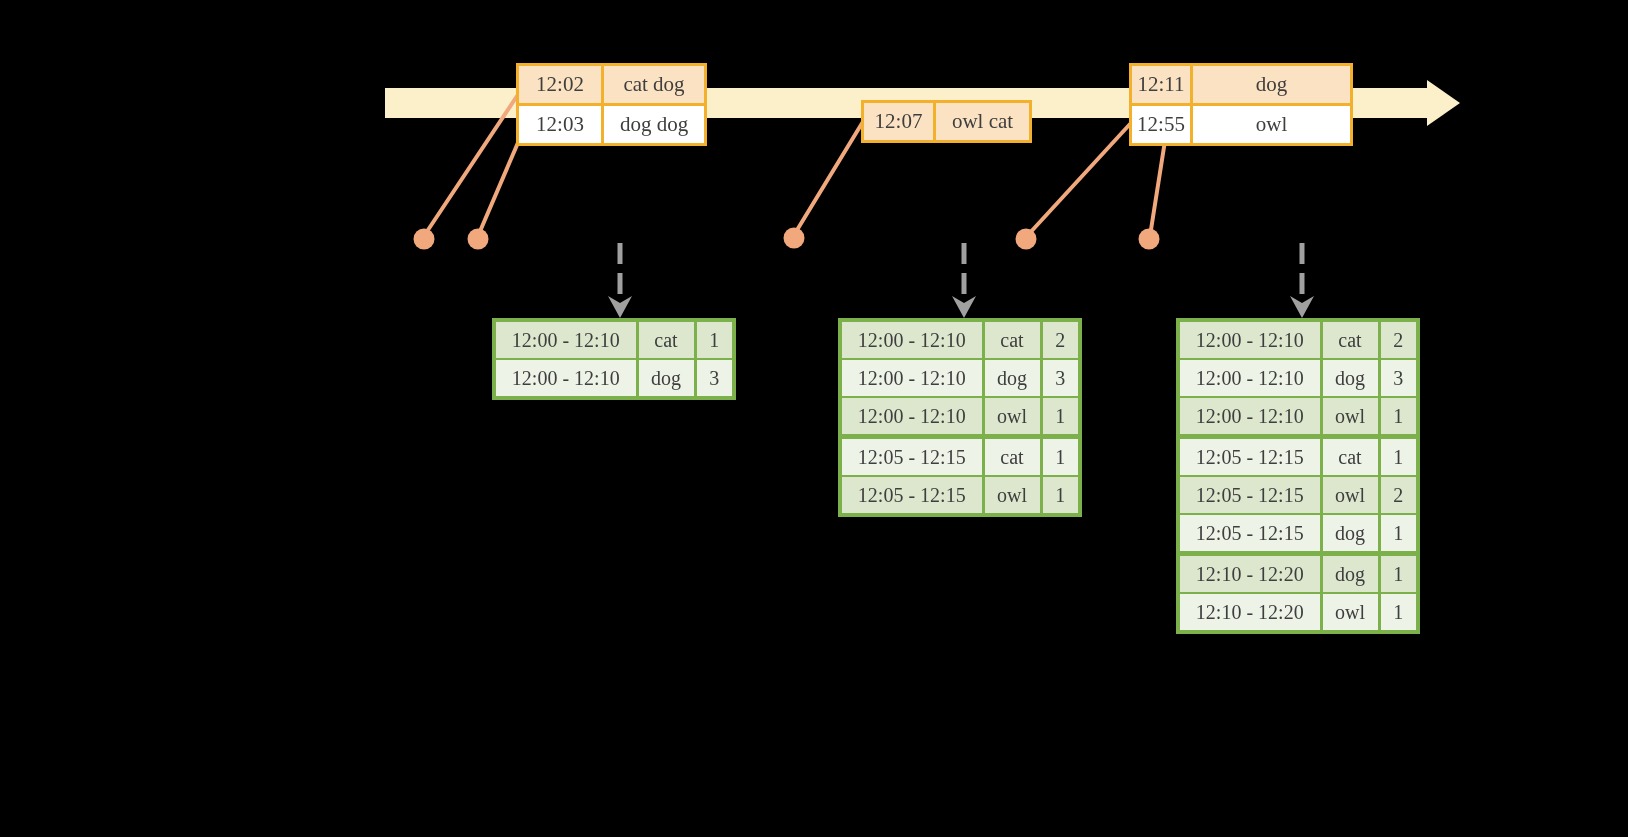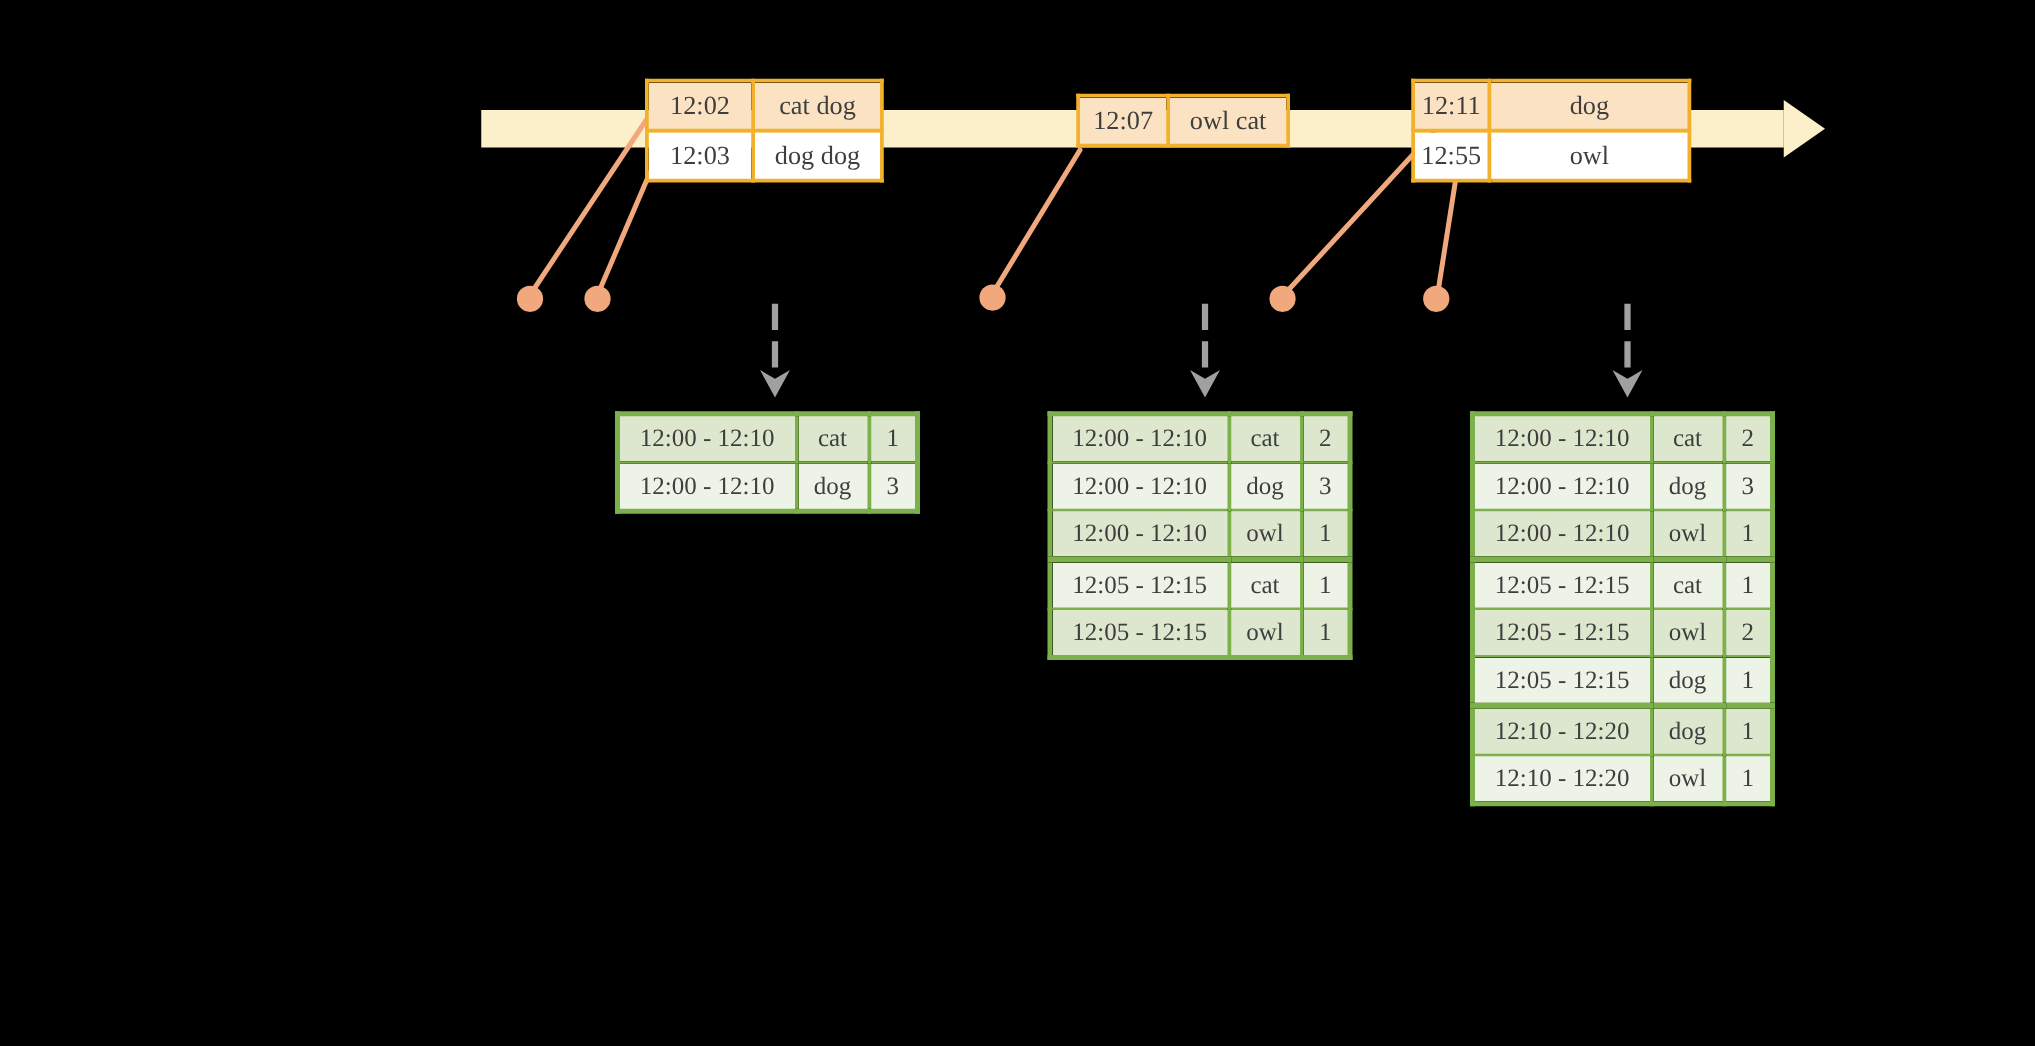--- a/index.html
+++ b/index.html
@@ -58,21 +58,20 @@
     border: 3px solid #F2B02C;
     height: 35px;
     font-size: 21px;
     color: #3E3E3E;
   }
   .event-table tr.dark td  { background: #FBE2C2; }
   .event-table tr.light td { background: #ffffff; }
   
   .result-table {
     border: 4px solid #7CB04A;
-    margin-top: 11px;
   }
   .result-table td {
     border-top: 2px solid #7CB04A;
     border-bottom: 2px solid #7CB04A;
     border-left: 3px solid #7CB04A;
     border-right: 3px solid #7CB04A;
     height: 34px;
     font-size: 20px;
     color: #3E3E3E;
   }
@@ -126,21 +125,21 @@
           <td>12:02</td>
           <td>cat dog</td>
         </tr>
         <tr class="light">
           <td>12:03</td>
           <td>dog dog</td>
         </tr>
       </tbody>
   </table>
 
-  <table class="event-table" style="left:861px; top:75px;padding-left:21px;">
+  <table class="event-table" style="left:861px; top:100px;padding-left:21px;">
     <colgroup>
         <col style="width:72px">
         <col style="width:96px">
       </colgroup>
     <tbody>
         <tr class="dark">
           <td>12:07</td>
           <td>owl cat</td>
         </tr>
       </tbody>

